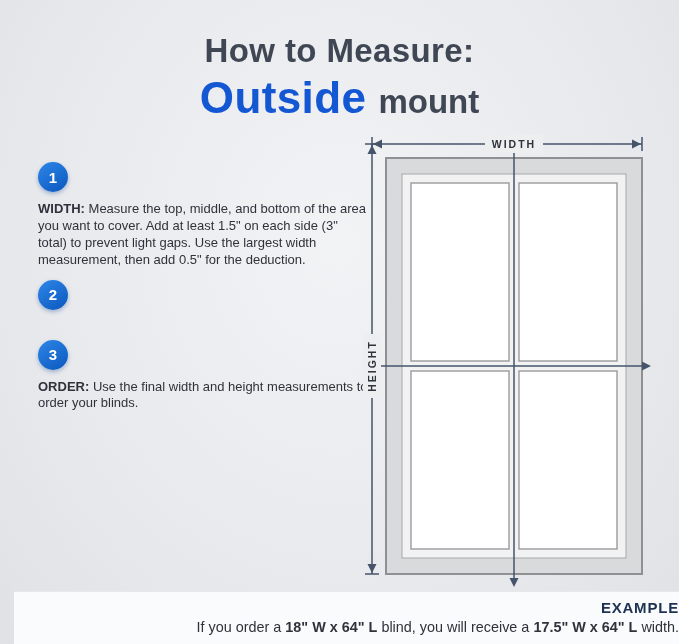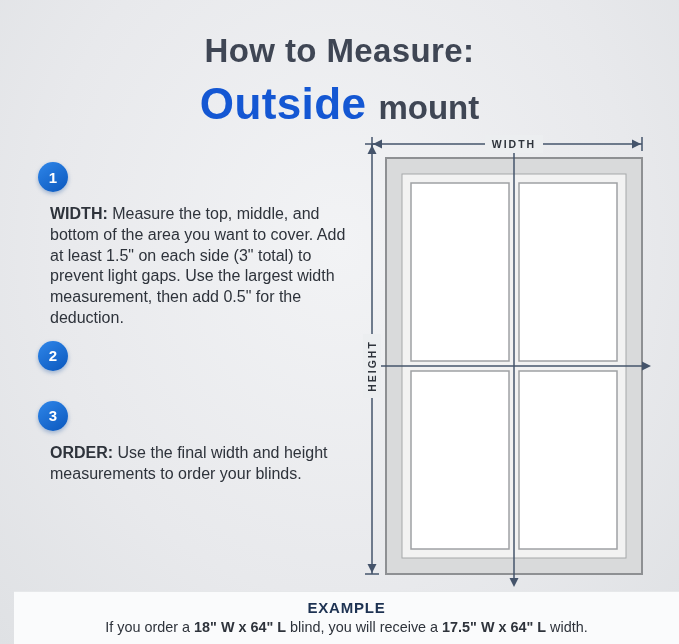--- a/index.html
+++ b/index.html
@@ -5,44 +5,44 @@
   html, body { margin: 0; padding: 0; }
   body {
     width: 679px; height: 644px;
     font-family: "Liberation Sans", sans-serif;
     background: radial-gradient(ellipse at 50% 38%, #f2f3f5 0%, #e8e9ec 62%, #dfe1e4 100%);
     overflow: hidden; position: relative;
     color: #2e333b;
   }
   .header { position: absolute; top: 32px; left: 0; width: 100%; text-align: center; }
   .title-line1 { font-size: 33px; font-weight: 700; color: #3f4654; letter-spacing: 0.4px; }
-  .title-line2 { margin-top: 9px; text-align: center; }
+  .title-line2 { margin-top: 3px; text-align: center; }
   .title-highlight { font-size: 44px; font-weight: 800; color: #1457d3; letter-spacing: 0.4px; }
   .title-rest { font-size: 33px; font-weight: 700; color: #3f4654; margin-left: 12px; }
 
   .steps { position: absolute; left: 38px; top: 162px; width: 332px; }
   .step { margin-bottom: 11px; }
   .step-num {
     width: 30px; height: 30px; border-radius: 50%;
     background: linear-gradient(145deg, #2f86e9 0%, #0a57bd 100%);
     color: #fff; font-weight: 700; font-size: 15px;
     display: flex; align-items: center; justify-content: center;
     box-shadow: 0 2px 4px rgba(15, 75, 155, 0.35);
     margin-bottom: 9px;
   }
-  .step-text { margin: 12px; font-size: 16px; line-height: 1.3; color: #2e333b; }
+  .step-text { margin: 0; font-size: 13px; line-height: 1.3; color: #2e333b; }
   .step-text strong { font-weight: 700; }
   .step--third { margin-top: 30px; }
 
   .diagram { position: absolute; left: 358px; top: 130px; margin: 0; }
 
   .footer {
     position: absolute; left: 14px; right: 0; bottom: 0; height: 53px;
     background: #fafbfc; border-top: 1px solid #e6e8ea;
-    text-align: center; box-sizing: border-box; padding-top: 7px;
+    text-align: right; box-sizing: border-box; padding-top: 7px;
   }
   .example-heading { font-size: 15px; font-weight: 800; color: #1d3252; letter-spacing: 0.8px; }
   .example-text { margin: 3px 0 0; font-size: 14.4px; color: #2e333b; }
   .example-text strong { font-weight: 700; }
 
   svg text { font-family: "Liberation Sans", sans-serif; }
 </style>
 </head>
 <body>
 

